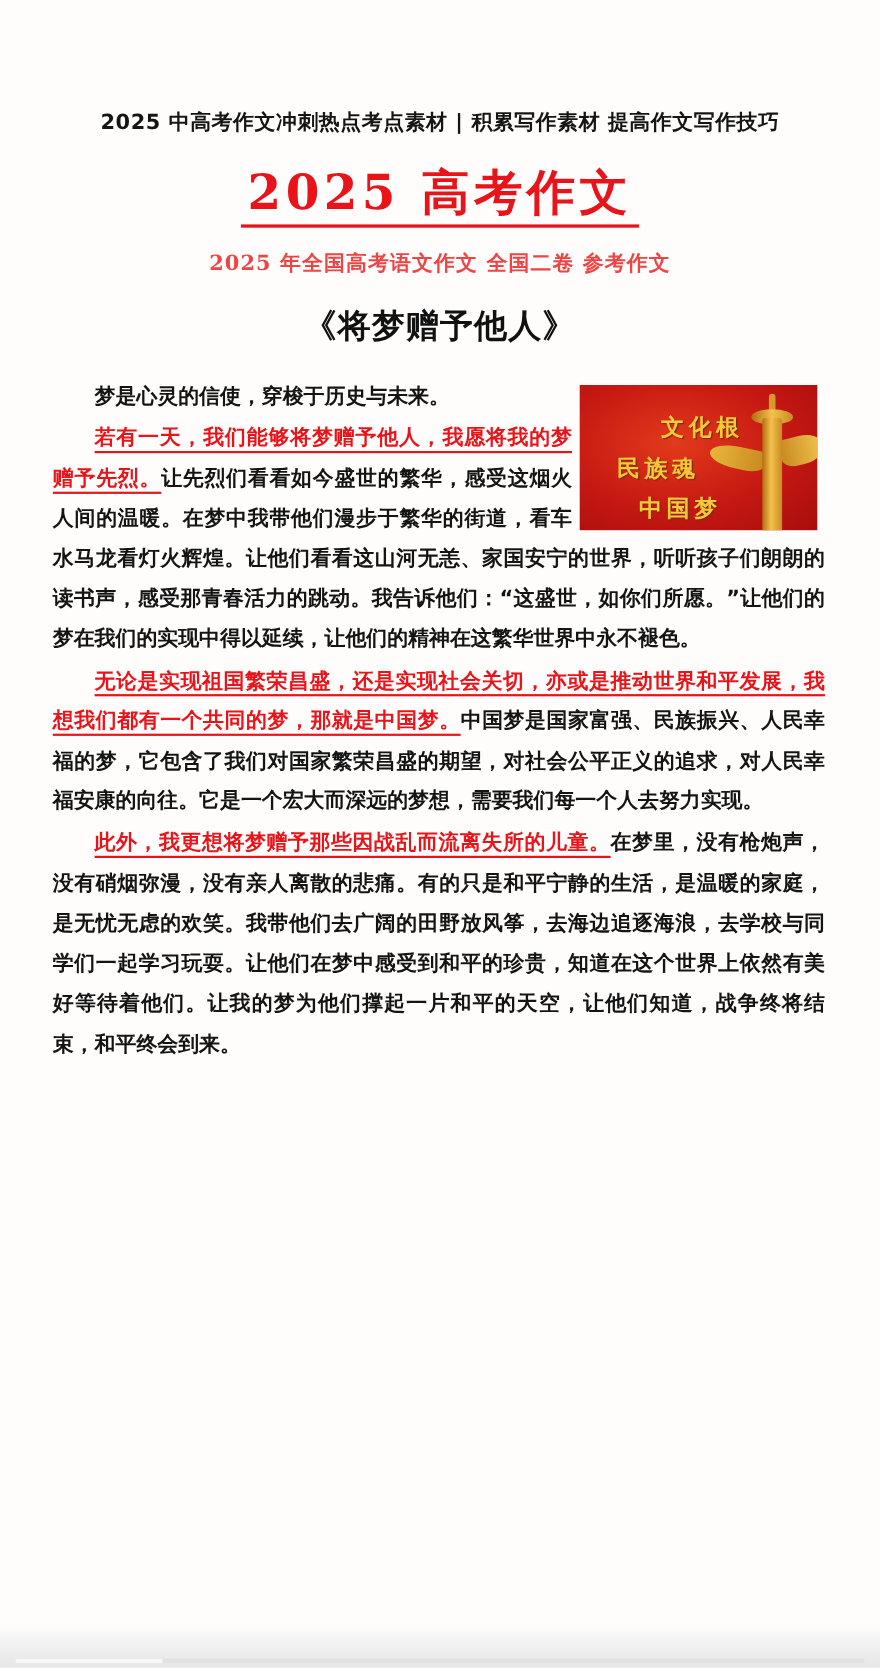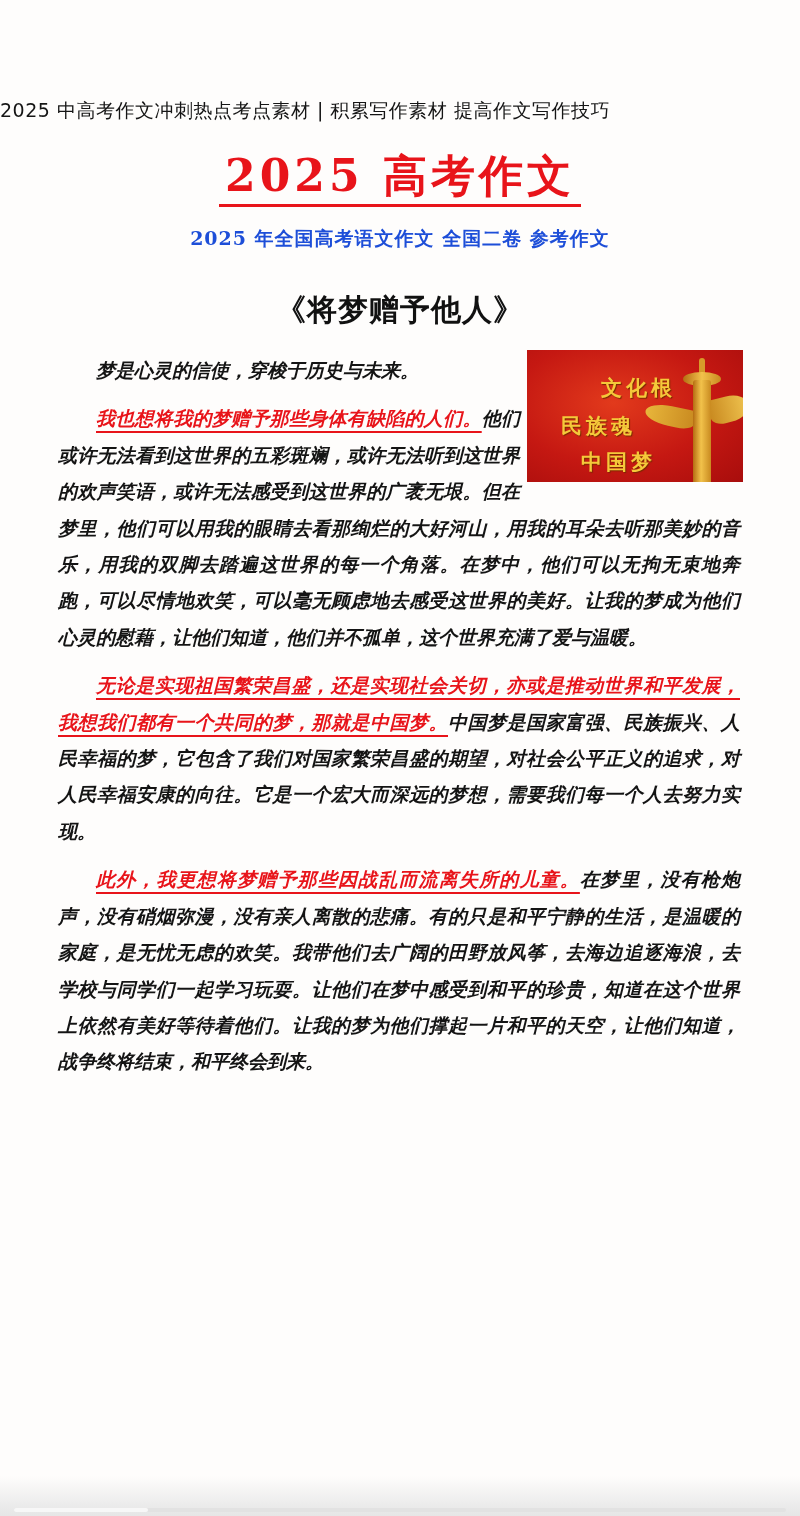--- a/index.html
+++ b/index.html
@@ -20,23 +20,23 @@
       left: 0; top: 0;
       width: 800px;
       height: 1516px;
       background: #fefdfc;
     }
     .top-banner {
       position: absolute;
       top: 98px;
       left: 0;
       width: 800px;
-      text-align: left;
+      text-align: center;
       font-size: 19px;
-      font-weight: normal;
+      font-weight: bold;
       letter-spacing: 0.5px;
       color: #151515;
     }
     .main-title-wrap {
       position: absolute;
       top: 150px;
       left: 0;
       width: 800px;
       text-align: center;
     }
@@ -53,26 +53,26 @@
     }
     .subtitle {
       position: absolute;
       top: 226px;
       left: 0;
       width: 800px;
       text-align: center;
       font-family: "DejaVu Serif", "Liberation Serif", serif;
       font-size: 19px;
       font-weight: bold;
-      color: #1d4ed8;
+      color: #ef4444;
       letter-spacing: 1px;
     }
     .essay-title {
       position: absolute;
-      top: 290px;
+      top: 276px;
       left: 0;
       width: 800px;
       text-align: center;
       font-size: 30px;
       font-weight: bold;
       color: #111;
       letter-spacing: 1px;
     }
     .photo {
       position: absolute;
@@ -147,24 +147,23 @@
     .essay {
       position: absolute;
       left: 46px;
       top: 340px;
       width: 706px;
       font-size: 19px;
       line-height: 36.4px;
       color: #141414;
     }
     .essay p {
-      margin: 12px;
+      margin: 2px;
       text-indent: 38px;
       text-align: justify;
-      font-style: italic;
     }
     .essay .hl {
       color: #e8141a;
       font-weight: bold;
       text-decoration: underline;
       text-decoration-color: #e8141a;
       text-decoration-thickness: 2px;
       text-underline-offset: 6px;
     }
     .essay .body {
@@ -229,24 +228,24 @@
     <div class="photo-text photo-line-3">中国梦</div>
   </div>
 
   <div class="essay">
     <div class="wrap-left"></div>
 
     <p>
       <span class="body">梦是心灵的信使，穿梭于历史与未来。</span>
     </p>
 
-
-    <p>
-      <span class="hl">我也想将我的梦赠予那些身体有缺陷的人们。</span><span class="body">他们或许无法看到这世界的五彩斑斓，或许无法听到这世界的欢声笑语，或许无法感受到这世界的广袤无垠。但在梦里，他们可以用我的眼睛去看那绚烂的大好河山，用我的耳朵去听那美妙的音乐，用我的双脚去踏遍这世界的每一个角落。在梦中，他们可以无拘无束地奔跑，可以尽情地欢笑，可以毫无顾虑地去感受这世界的美好。让我的梦成为他们心灵的慰藉，让他们知道，他们并不孤单，这个世界充满了爱与温暖。</span>
-    </p>
+    <p>
+      <span class="hl">若有一天，我们能够将梦赠予他人，我愿将我的梦赠予先烈。</span><span class="body">让先烈们看看如今盛世的繁华，感受这烟火人间的温暖。在梦中我带他们漫步于繁华的街道，看车水马龙看灯火辉煌。让他们看看这山河无恙、家国安宁的世界，听听孩子们朗朗的读书声，感受那青春活力的跳动。我告诉他们：“这盛世，如你们所愿。”让他们的梦在我们的实现中得以延续，让他们的精神在这繁华世界中永不褪色。</span>
+    </p>
+
 
     <p>
       <span class="hl">无论是实现祖国繁荣昌盛，还是实现社会关切，亦或是推动世界和平发展，我想我们都有一个共同的梦，那就是中国梦。</span><span class="body">中国梦是国家富强、民族振兴、人民幸福的梦，它包含了我们对国家繁荣昌盛的期望，对社会公平正义的追求，对人民幸福安康的向往。它是一个宏大而深远的梦想，需要我们每一个人去努力实现。</span>
     </p>
 
     <p>
       <span class="hl">此外，我更想将梦赠予那些因战乱而流离失所的儿童。</span><span class="body">在梦里，没有枪炮声，没有硝烟弥漫，没有亲人离散的悲痛。有的只是和平宁静的生活，是温暖的家庭，是无忧无虑的欢笑。我带他们去广阔的田野放风筝，去海边追逐海浪，去学校与同学们一起学习玩耍。让他们在梦中感受到和平的珍贵，知道在这个世界上依然有美好等待着他们。让我的梦为他们撑起一片和平的天空，让他们知道，战争终将结束，和平终会到来。</span>
     </p>
 
   </div>

